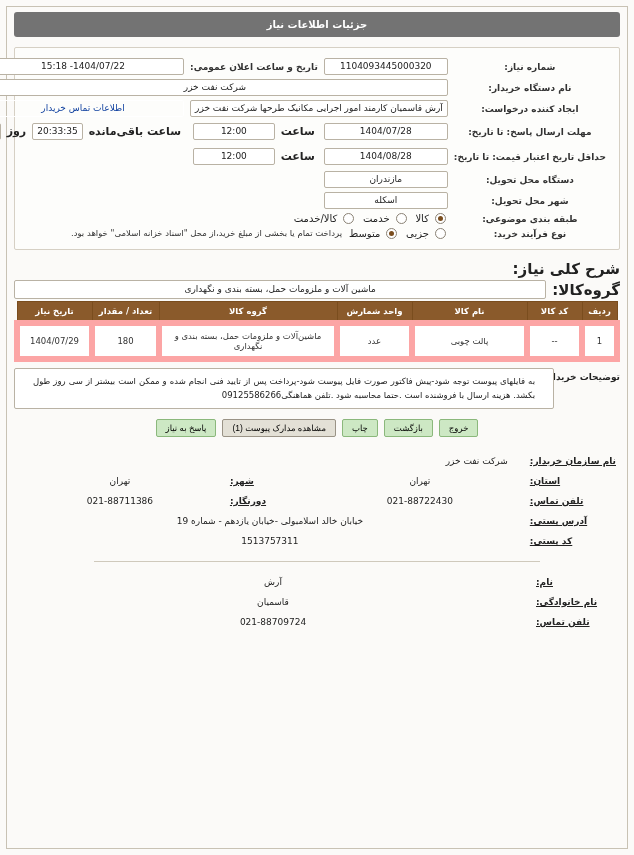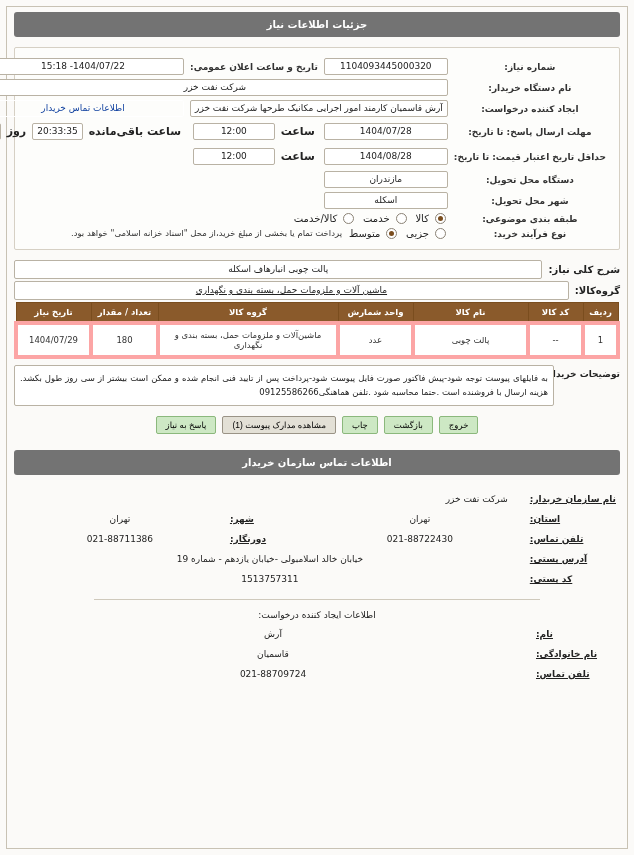--- a/index.html
+++ b/index.html
@@ -112,21 +112,21 @@
     position:absolute;
     left:2px;top:2px;
     width:5px;height:5px;
     border-radius:50%;
     background:#7a4d1e;
   }
   .radio span.txt{vertical-align:middle;font-size:10px;margin-right:3px;}
   .note{font-size:8.5px;color:#333;}
 
   .bigrow{margin-top:10px;display:flex;align-items:center;gap:6px;}
-  .bigrow .k{font-weight:bold;font-size:10px;white-space:nowrap;}
+  .bigrow .k{font-weight:bold;font-size:15px;white-space:nowrap;}
   .bigrow .v{flex:1;}
 
   .subheader{
     text-align:center;
     font-weight:bold;
     font-size:9.5px;
     margin:9px 0 6px 0;
     color:#222;
   }
 
@@ -138,21 +138,21 @@
   }
   table.grid th{
     background:#8a5a2b;
     color:#fff;
     border:1px solid #7a4d1e;
     padding:4px 2px;
     font-weight:bold;
     font-size:8.5px;
   }
   table.grid td{
-    border:4px solid #fca5a5;
+    border:6px solid #fca5a5;
     padding:5px 3px;
     text-align:center;
     background:#fff;
     color:#333;
   }
   .desc-wrap{
     display:flex;
     margin-top:6px;
     gap:4px;
     align-items:stretch;
@@ -162,21 +162,21 @@
     font-size:9px;
     white-space:nowrap;
     padding-top:4px;
     text-align:left;
     width:62px;
   }
   .desc-box{
     flex:1;
     border:1px solid #b9b2a4;
     background:#fff;
-    padding:5px 5px;
+    padding:5px 18px;
     font-size:8.5px;
     line-height:1.7;
     text-align:justify;
     border-radius:2px;
   }
 
   .btnbar{
     display:flex;
     justify-content:center;
     gap:6px;
@@ -338,30 +338,27 @@
             </span>
             <span class="note">پرداخت تمام یا بخشی از مبلغ خرید،از محل "اسناد خزانه اسلامی" خواهد بود.</span>
           </td>
         </tr>
       </tbody>
         </table>
     </div>
 
     <div class="bigrow">
       <span class="k">شرح کلی نیاز:</span>
-      <span class="v">
-          <span class="box" style="display:block;height:17px;line-height:17px;">پالت چوبی  انبارهاف اسکله</span>
-        </span>
     </div>
 
 
     <div class="bigrow" style="margin-top:2px">
       <span class="k">گروه‌کالا:</span>
       <span class="v">
-          <span class="box" style="display:block;height:17px;line-height:17px;text-decoration:underline;">ماشین آلات و ملزومات حمل، بسته بندی و نگهداری</span>
+          <span class="box" style="display:block;height:17px;line-height:17px;">ماشین آلات و ملزومات حمل، بسته بندی و نگهداری</span>
         </span>
     </div>
 
     <table class="grid">
       <thead>
         <tr>
           <th style="width:30px">ردیف</th>
           <th style="width:50px">کد کالا</th>
           <th style="width:110px">نام کالا</th>
           <th style="width:70px">واحد شمارش</th>
@@ -389,21 +386,20 @@
     </div>
 
     <div class="btnbar">
       <button class="btn green">خروج</button>
       <button class="btn green">بازگشت</button>
       <button class="btn green">چاپ</button>
       <button class="btn gray">مشاهده مدارک پیوست (1)</button>
       <button class="btn green">پاسخ به نیاز</button>
     </div>
 
-    <div class="section-header" style="margin-top:16px">اطلاعات تماس سازمان خریدار</div>
 
     <div class="contact-block">
       <table class="contact">
         <tbody>
             <tr>
           <td class="k">نام سازمان خریدار:</td>
           <td class="v" colspan="3" style="text-align:right;padding-right:18px">شرکت نفت خزر</td>
         </tr>
         <tr>
           <td class="k">استان:</td>
@@ -423,21 +419,20 @@
         </tr>
         <tr>
           <td class="k">کد پستی:</td>
           <td class="v" colspan="3">1513757311</td>
         </tr>
       </tbody>
         </table>
 
       <div class="hr"></div>
 
-      <div class="small-title">اطلاعات ایجاد کننده درخواست:</div>
 
       <table class="contact">
         <tbody>
             <tr>
           <td class="k">نام:</td>
           <td class="v">آرش</td>
         </tr>
         <tr>
           <td class="k">نام خانوادگی:</td>
           <td class="v">قاسمیان</td>

